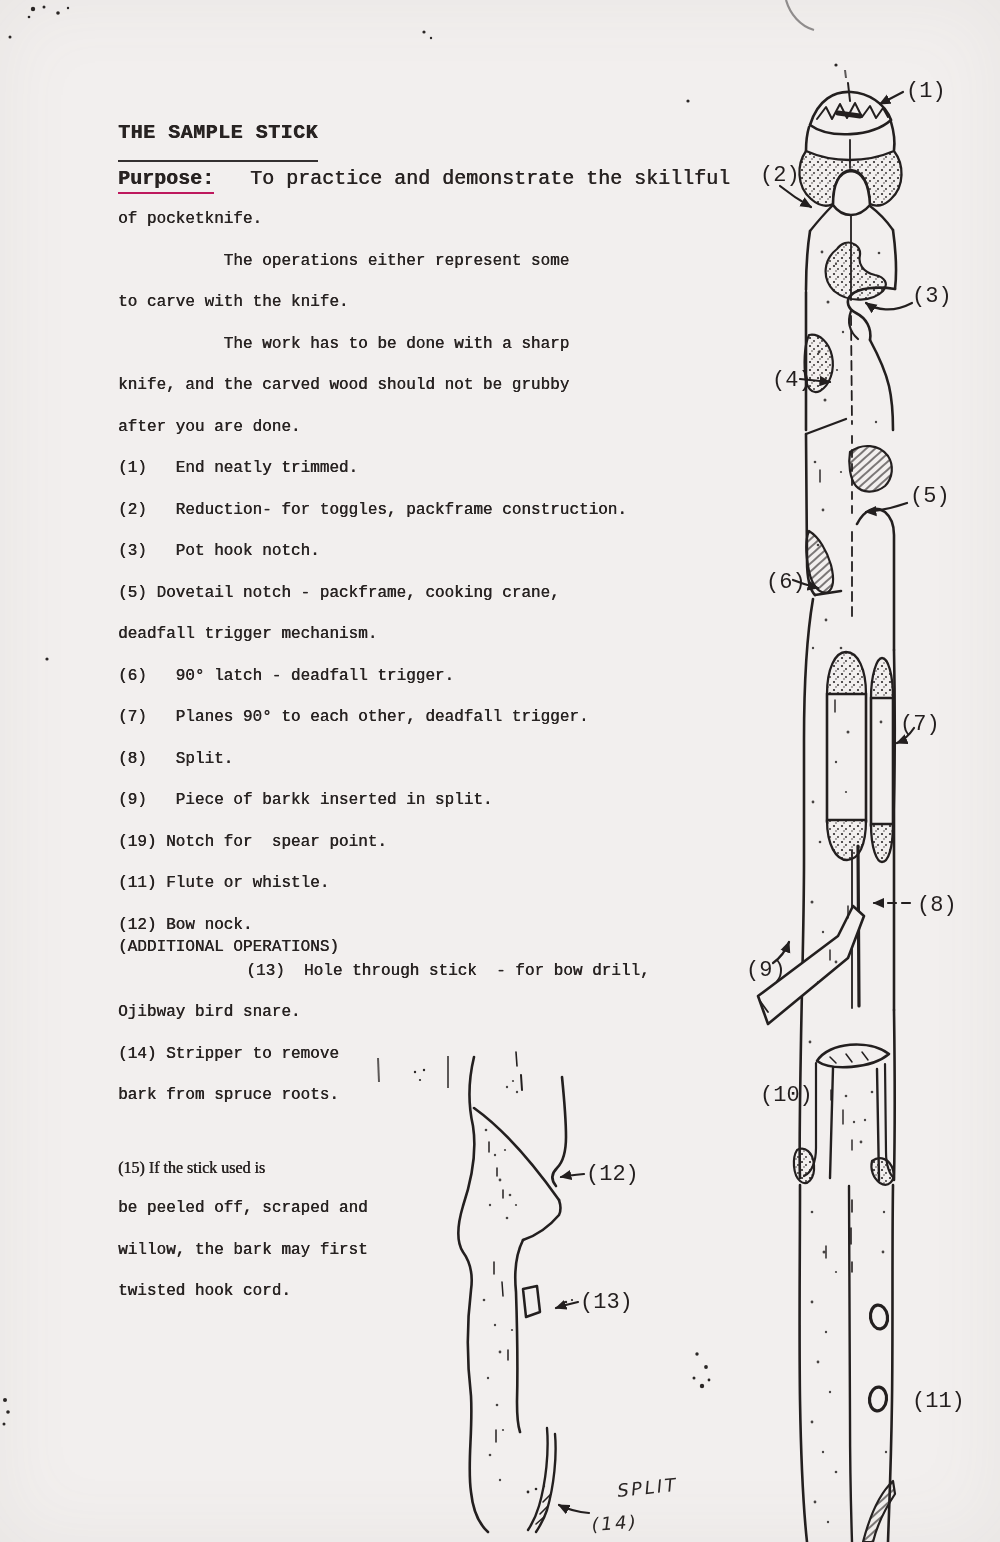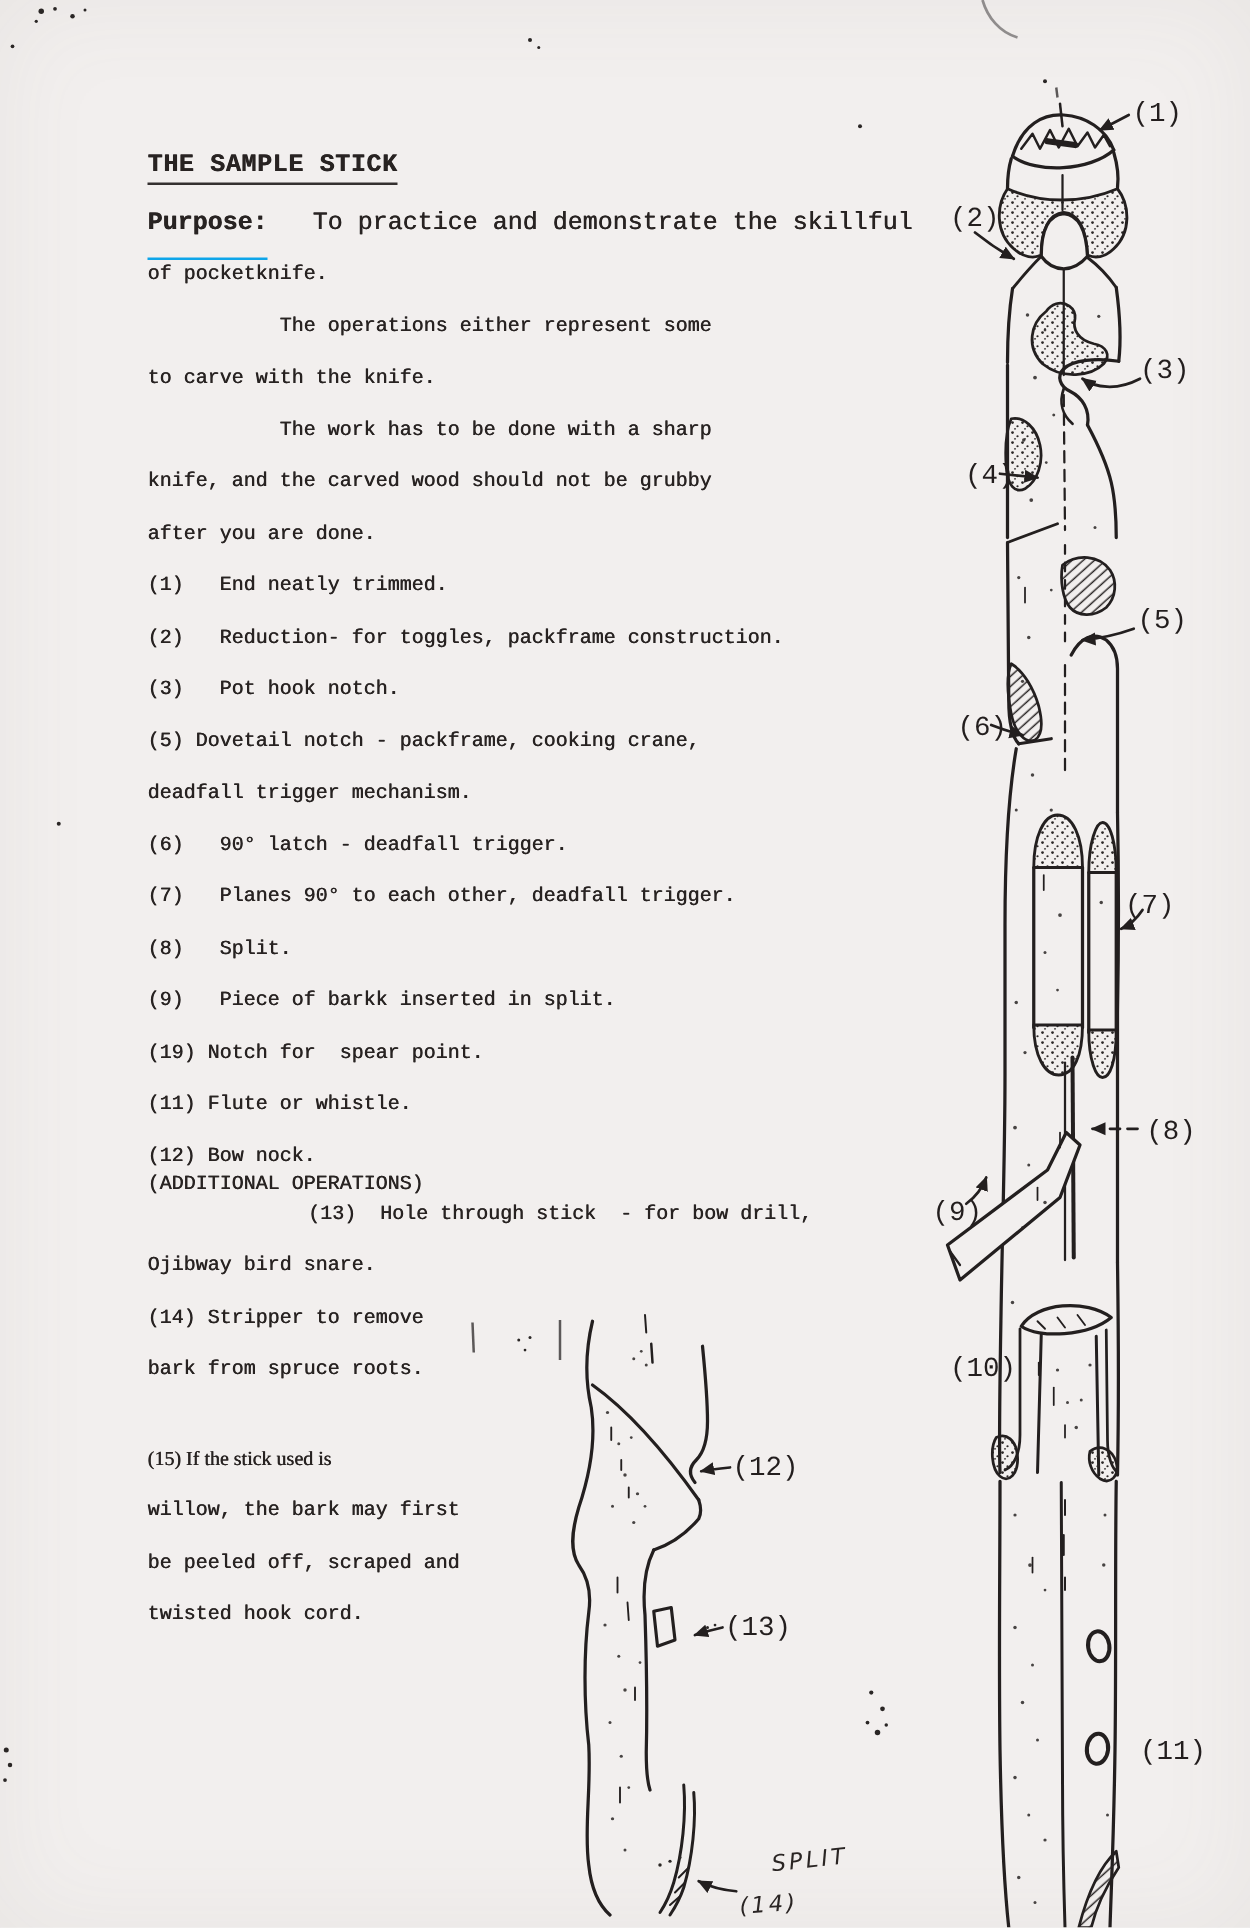--- a/index.html
+++ b/index.html
@@ -9,29 +9,29 @@
     background:#f2efee;
     overflow:hidden;
     font-family:"Liberation Mono","DejaVu Sans Mono",monospace;
     color:#282322;
     box-shadow:inset 0 0 80px rgba(120,110,105,0.07);
   }
   .doc-title{
     position:absolute;left:118px;top:122px;
     font-size:20px;font-weight:bold;letter-spacing:0.5px;
     line-height:22px;white-space:pre;
-    border-bottom:2px solid #343030;padding-bottom:2px;
+    border-bottom:2px solid #343030;padding-bottom:16px;
     text-shadow:0.4px 0 currentColor;
   }
   .purpose-line{
     position:absolute;left:118px;top:168px;
     font-size:20px;line-height:22px;white-space:pre;
     text-shadow:0.4px 0 currentColor;
   }
-  .u{border-bottom:2px solid #0ea5e9;padding-bottom:16px;font-weight:bold;text-align:center;}
+  .u{border-bottom:2px solid #be185d;padding-bottom:2px;font-weight:bold;text-align:center;}
   .body-lines{
     position:absolute;left:118px;top:208px;width:660px;
     font-size:16px;
     text-shadow:0.4px 0 currentColor;
   }
   .tline{
     height:41.5px;line-height:23px;white-space:pre;
   }
   .art{position:absolute;left:0;top:0;}
   .fig-label{
@@ -70,22 +70,22 @@
       <div class="tline">(9)   Piece of barkk inserted in split.</div>
       <div class="tline">(19) Notch for  spear point.</div>
       <div class="tline">(11) Flute or whistle.</div>
       <div class="tline">(12) Bow nock.</div>
       <div class="tline" style="margin-top: -19.5px;">(ADDITIONAL OPERATIONS)</div>
       <div class="tline" style="margin-top: -17.5px; text-align: center;">(13)  Hole through stick  - for bow drill,</div>
       <div class="tline">Ojibway bird snare.</div>
       <div class="tline">(14) Stripper to remove</div>
       <div class="tline">bark from spruce roots.</div>
       <div class="tline" style="margin-top: 30px; font-family: Liberation Serif, serif;">(15) If the stick used is</div>
+      <div class="tline">be peeled off, scraped and</div>
       <div class="tline">willow, the bark may first</div>
-      <div class="tline">be peeled off, scraped and</div>
       <div class="tline">twisted hook cord.</div>
     </div>
 
   <svg class="art" width="1000" height="1542" viewBox="0 0 1000 1542">
     <defs>
       <pattern id="stip" width="8" height="8" patternUnits="userSpaceOnUse">
         <circle cx="2" cy="2" r="1.1" fill="#2a2626"></circle>
         <circle cx="6" cy="5" r="0.9" fill="#2a2626"></circle>
         <circle cx="4" cy="7" r="0.7" fill="#2a2626"></circle>
       </pattern>

